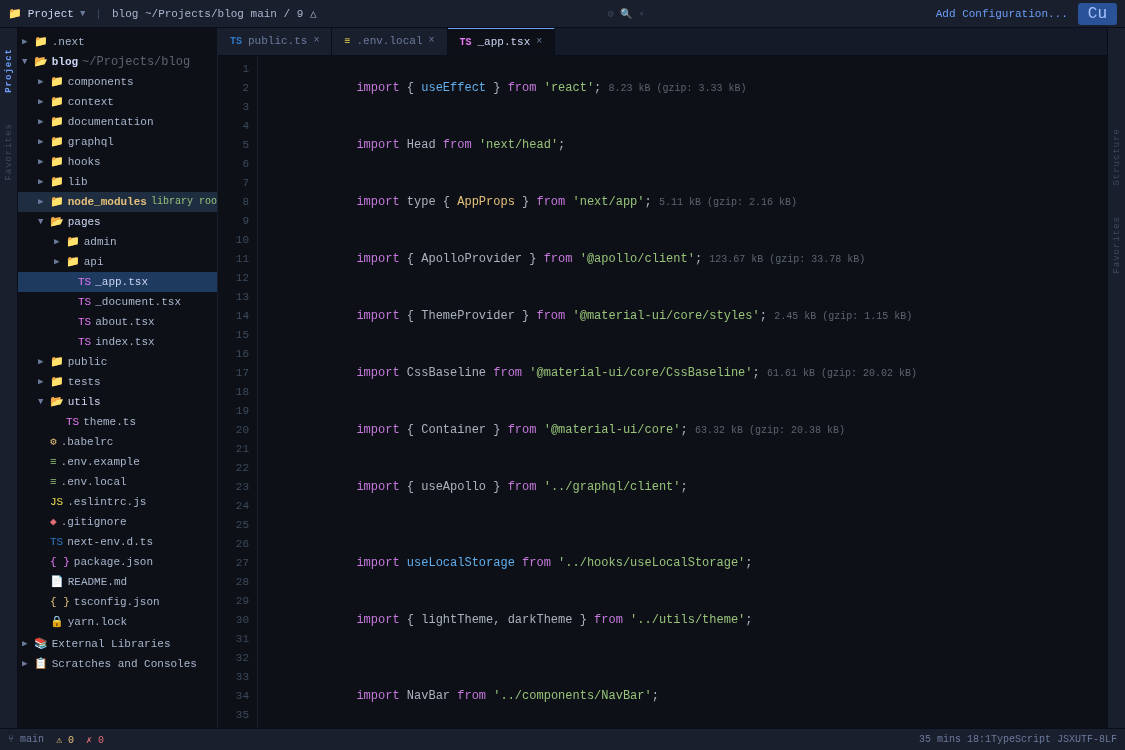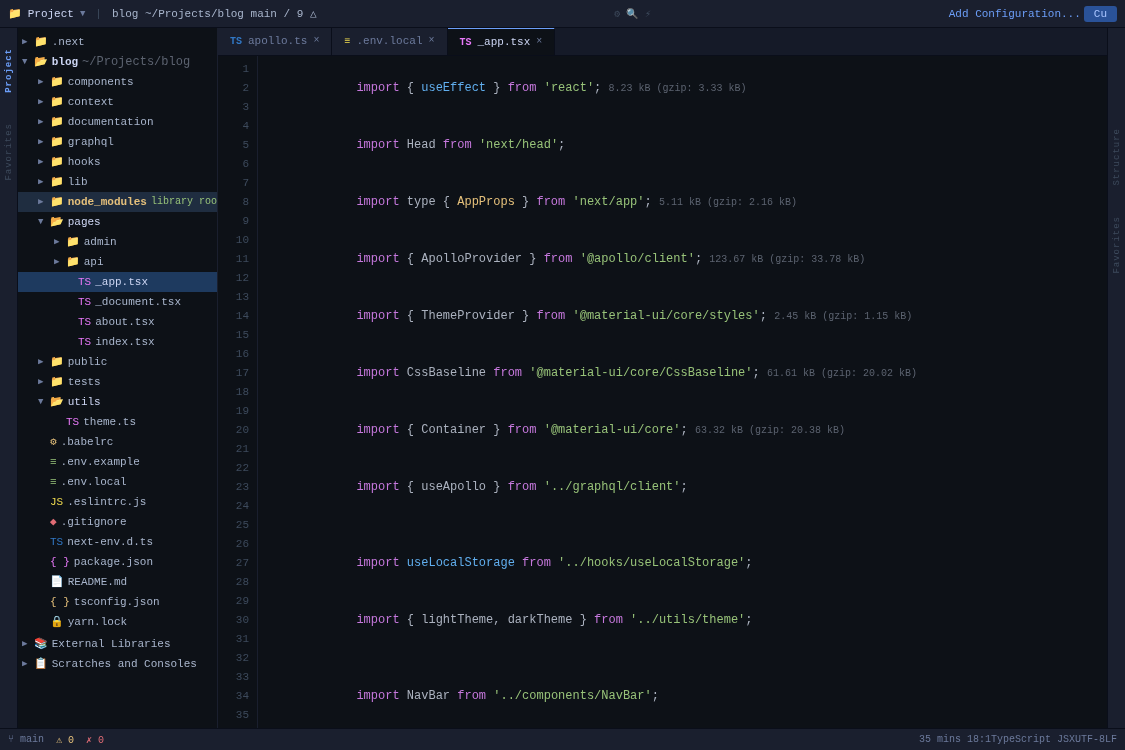--- a/index.html
+++ b/index.html
@@ -33,31 +33,31 @@
     }
     .title-bar-center {
       flex: 1;
       display: flex;
       justify-content: center;
       gap: 6px;
     }
     .title-bar-right {
       display: flex;
       align-items: center;
-      gap: 3px;
+      gap: 10px;
       color: #6c7a9c;
       font-size: 11px;
       justify-content: space-between;
     }
     .run-btn {
       background: #2a5298;
       color: #a8c4ff;
       padding: 2px 10px;
       border-radius: 3px;
-      font-size: 11px;
+      font-size: 16px;
       cursor: pointer;
     }
     .add-config {
       color: #6c9ef8;
       font-size: 11px;
     }
     .tab {
       height: 28px;
       padding: 0 12px;
       display: flex;
@@ -469,21 +469,21 @@
         <span>Scratches and Consoles</span>
       </div>
 
     </div>
 
     <div class="editor-area">
 
       <div style="position:absolute;top:0;left:0;right:0;height:28px;background:#151a28;display:flex;align-items:flex-end;border-bottom:1px solid #0a0e1a;z-index:10;">
         <div class="tab">
           <span class="tab-icon-ts">TS</span>
-          <span>apollo.ts</span>
+          <span>public.ts</span>
           <span class="tab-close">×</span>
         </div>
         <div class="tab">
           <span class="tab-icon-js">≡</span>
           <span>.env.local</span>
           <span class="tab-close">×</span>
         </div>
         <div class="tab active">
           <span class="tab-icon-tsx">TS</span>
           <span>_app.tsx</span>

